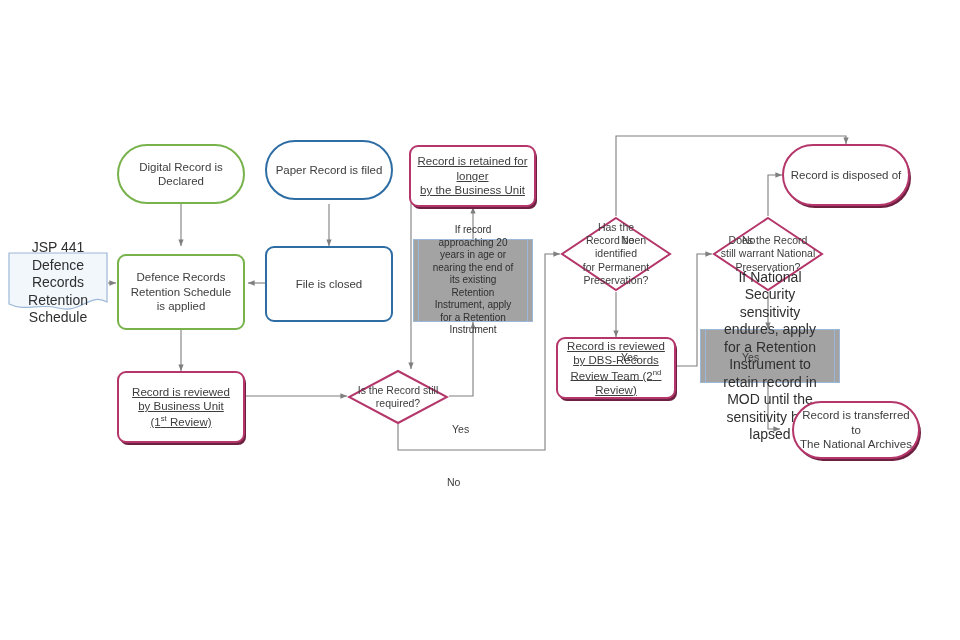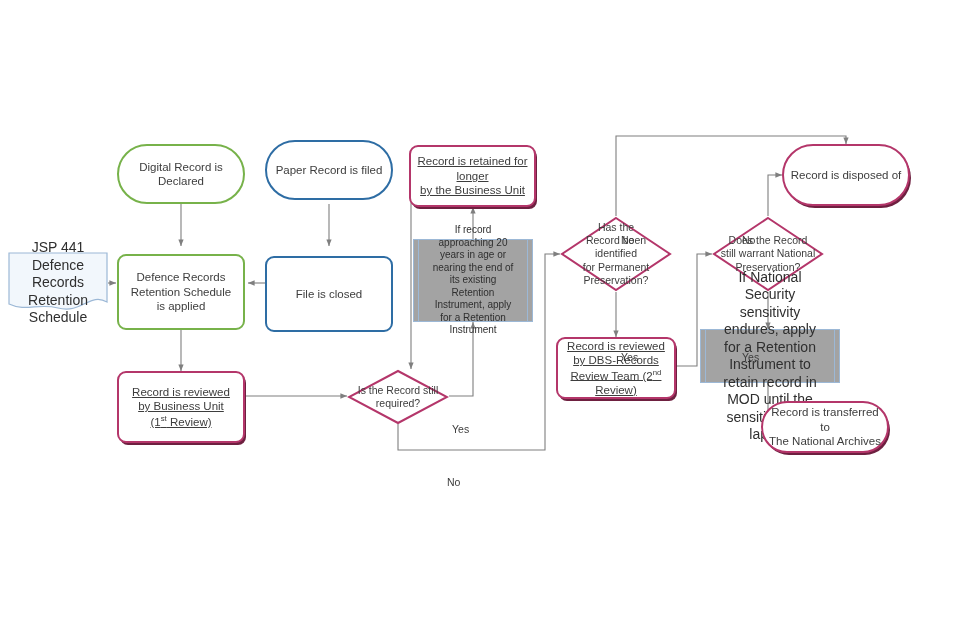--- a/index.html
+++ b/index.html
@@ -56,21 +56,21 @@
   }
 
   
   .process {
     border-style: solid;
     border-width: 2px;
     border-radius: 9px;
     font-size: 11.5px;
   }
   .process.green { border-color: #77b24a; margin-top: 8px; }
-  .process.blue  { border-color: #2e6da4; margin-top: 10px; }
+  .process.blue  { border-color: #2e6da4; }
   .process.pink  {
     border-color: #b4366a;
     box-shadow: 2px 3px 0 -1px #6e2040;
     text-decoration: underline;
   }
 
   
   .note {
     border: 1px solid #9cb8d6;
     background: #a3a3a3;
@@ -258,21 +258,21 @@
   </div>
 
   <div class="node decision" style="left:347px; top:369px; width:102px; height:56px;">
     <svg class="dia-svg" viewBox="0 0 102 56" preserveAspectRatio="none">
       <path d="M51,2 L100,28 L51,54 L2,28 Z" fill="#ffffff" stroke="#b4366a" stroke-width="2"></path>
     </svg>
     <span class="txt">Is the Record still
 required?</span>
   </div>
 
-  <div class="node terminator pink" style="left:761px; top:401px; width:128px; height:52px;">
+  <div class="node terminator pink" style="left:792px; top:401px; width:128px; height:58px;">
     <span class="txt">Record is transferred to
 The National Archives</span>
   </div>
 
   <div class="edge-label" style="left:452px; top:375px;">Yes</div>
 
   <div class="edge-label" style="left:447px; top:428px;">No</div>
 
   <div class="edge-label" style="left:621px; top:186px;">No</div>
 

